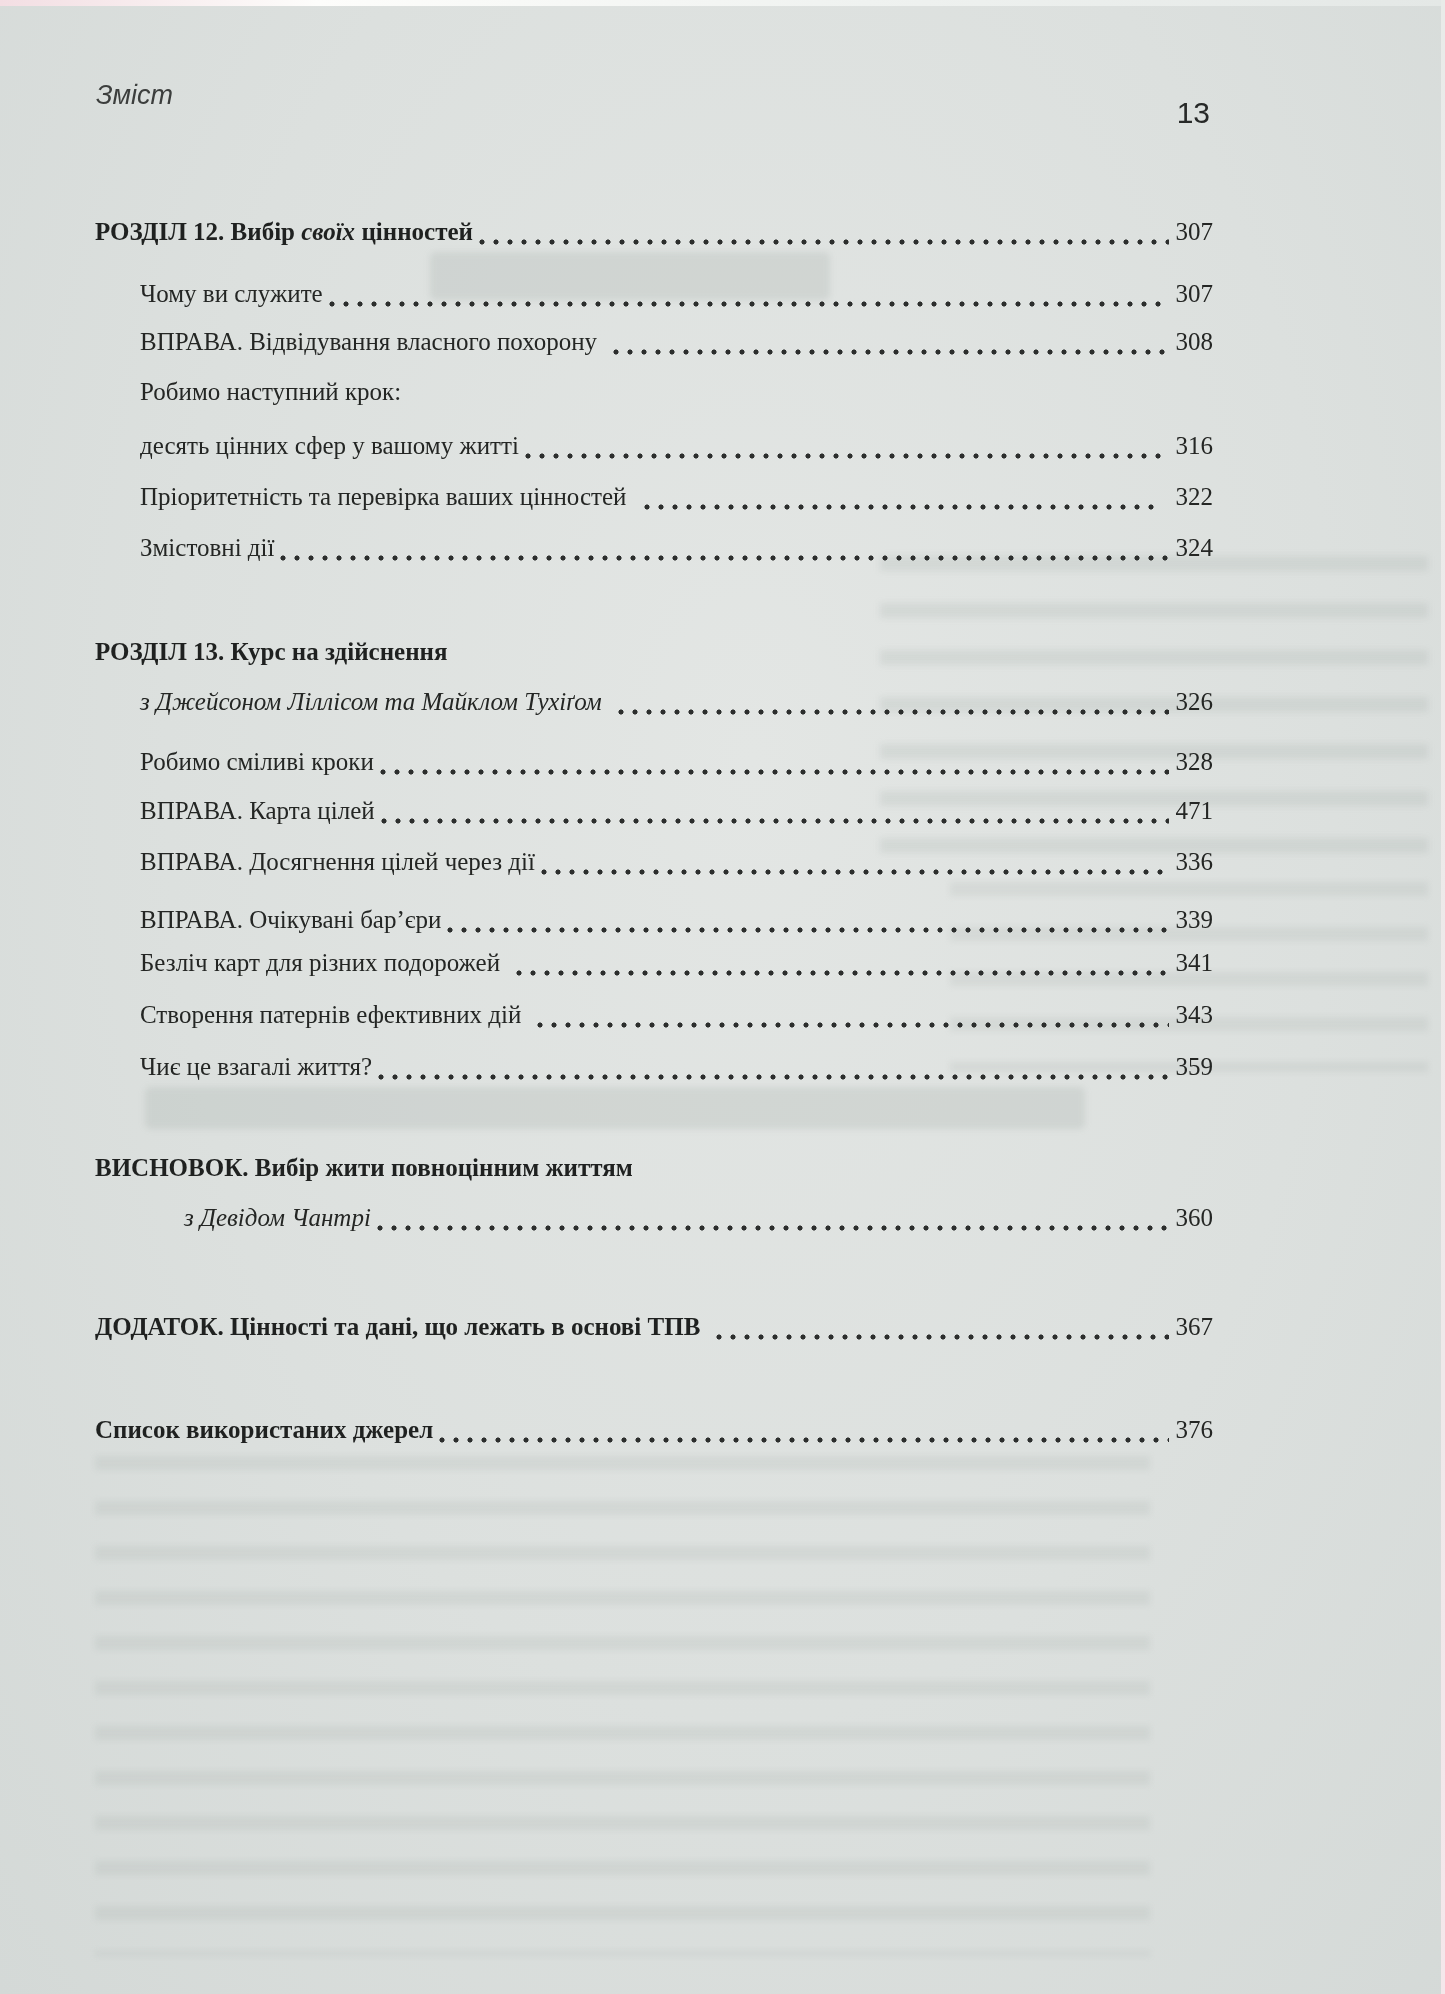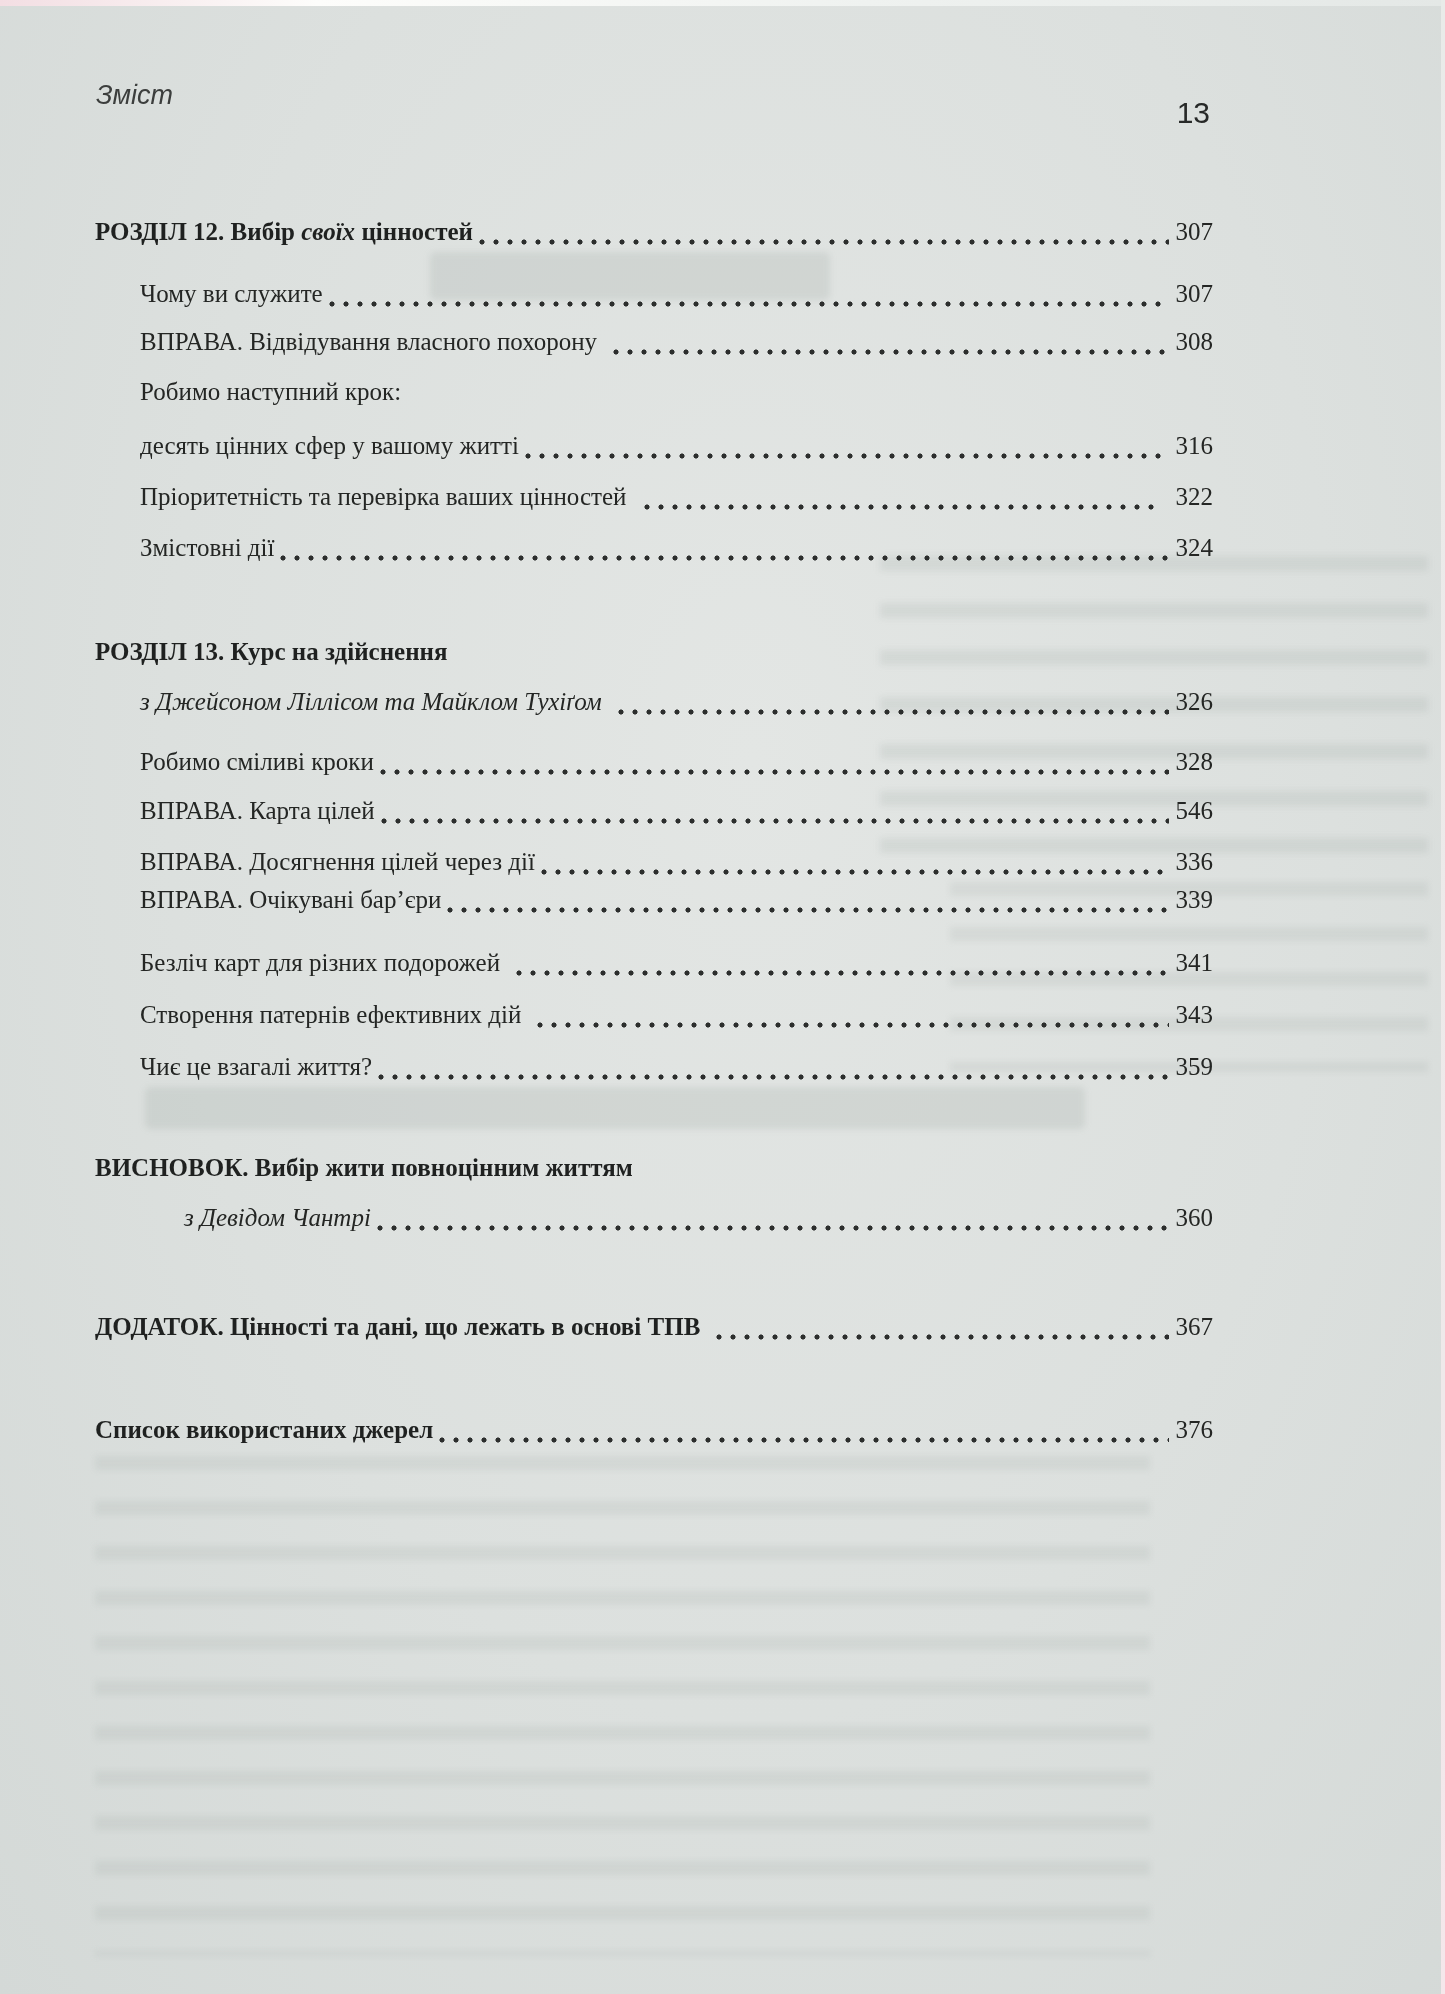--- a/index.html
+++ b/index.html
@@ -123,28 +123,28 @@
         <span class="pagenum">326</span>
       </div>
       <div class="row entry" style="top: 742px; left: 140px;">
         <span class="txt"><span>Робимо сміливі кроки</span></span>
         <span class="leader"></span>
         <span class="pagenum">328</span>
       </div>
       <div class="row entry" style="top: 791px; left: 140px;">
         <span class="txt"><span>ВПРАВА. Карта цілей</span></span>
         <span class="leader"></span>
-        <span class="pagenum">546</span>
+        <span class="pagenum">471</span>
       </div>
       <div class="row entry" style="top: 842px; left: 140px;">
         <span class="txt"><span>ВПРАВА. Досягнення цілей через дії</span></span>
         <span class="leader"></span>
         <span class="pagenum">336</span>
       </div>
-      <div class="row entry" style="top: 880px; left: 140px; justify-content: center;">
+      <div class="row entry" style="top: 900px; left: 140px; justify-content: center;">
         <span class="txt"><span>ВПРАВА. Очікувані бар’єри</span></span>
         <span class="leader"></span>
         <span class="pagenum">339</span>
       </div>
       <div class="row entry" style="top: 943px; left: 140px; align-items: center;">
         <span class="txt"><span>Безліч карт для різних подорожей</span></span>
         <span class="leader gap"></span>
         <span class="pagenum">341</span>
       </div>
       <div class="row entry" style="top: 995px; left: 140px;">

